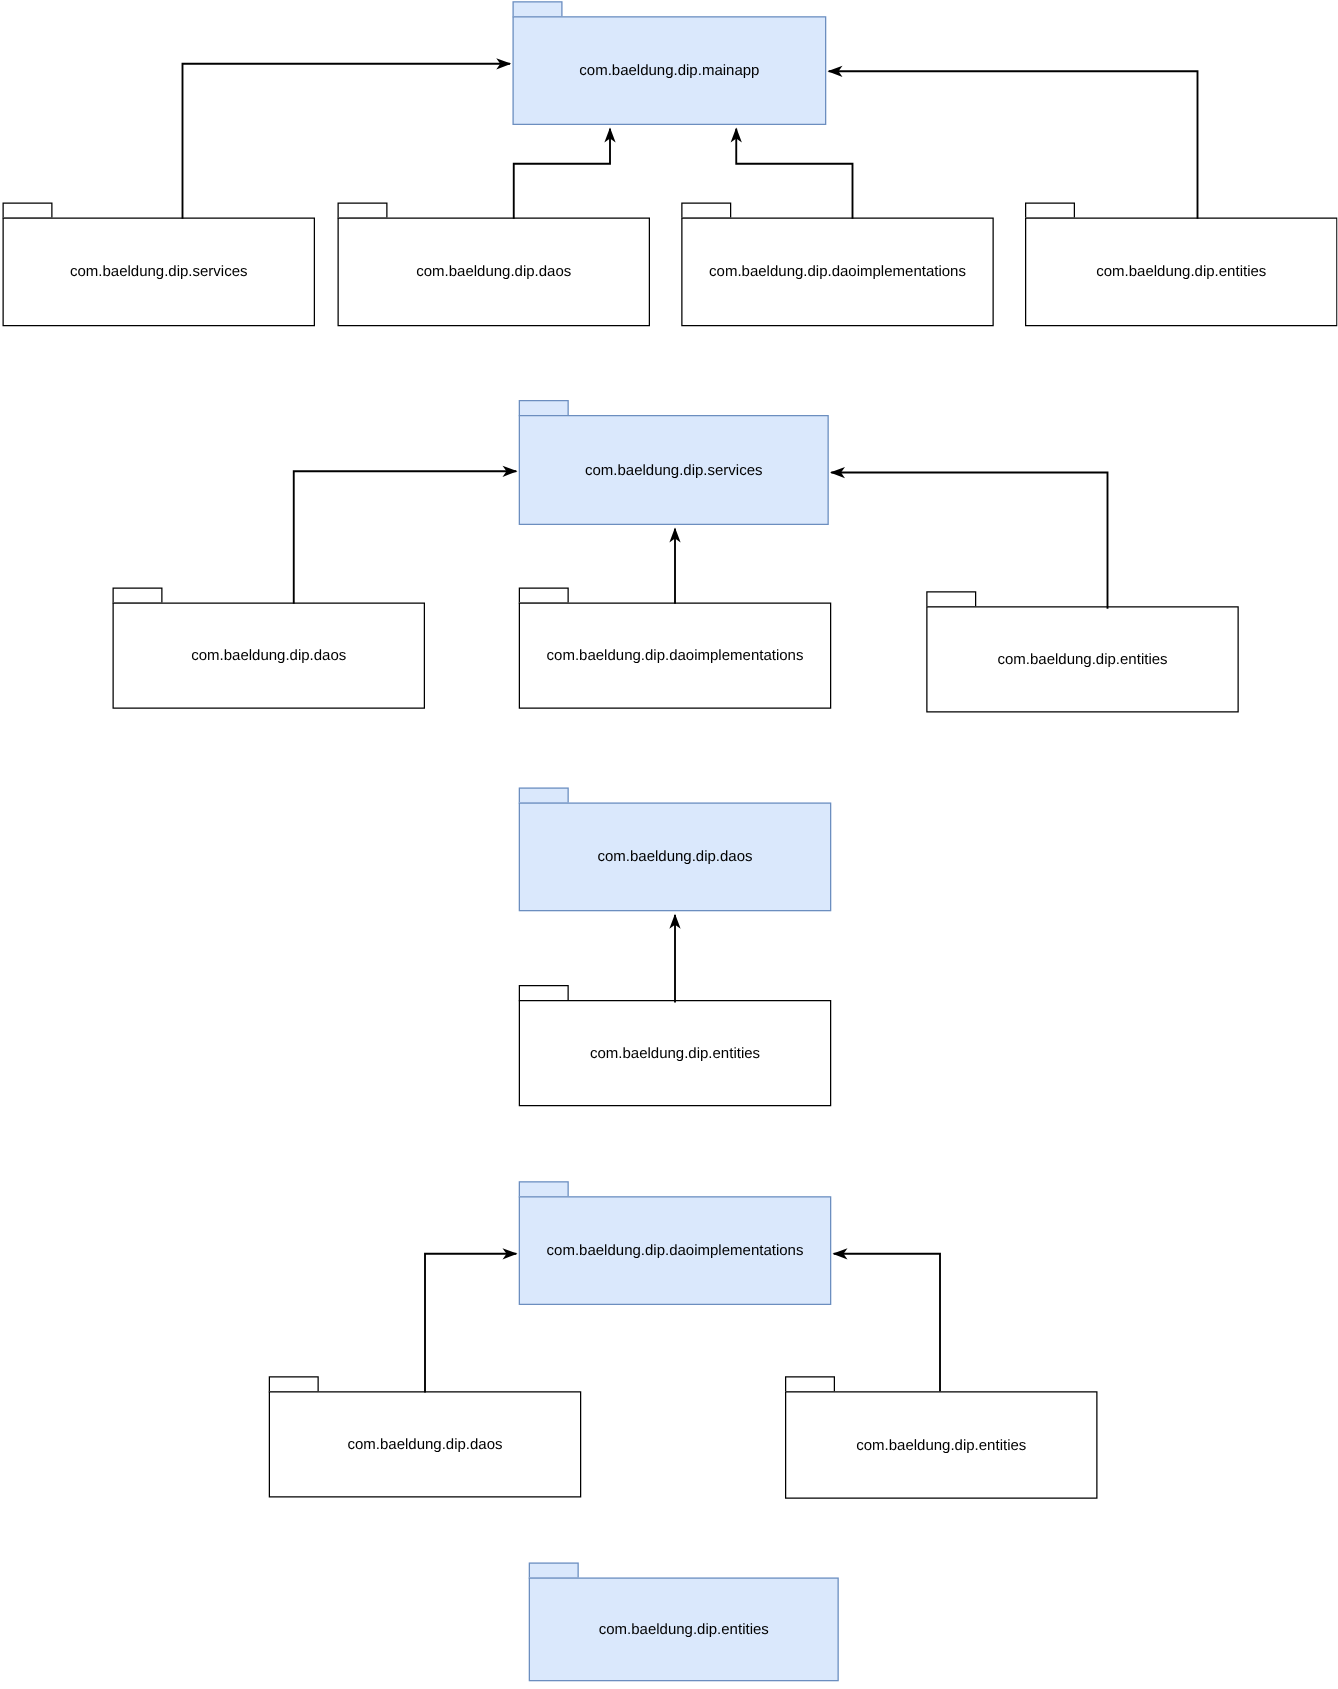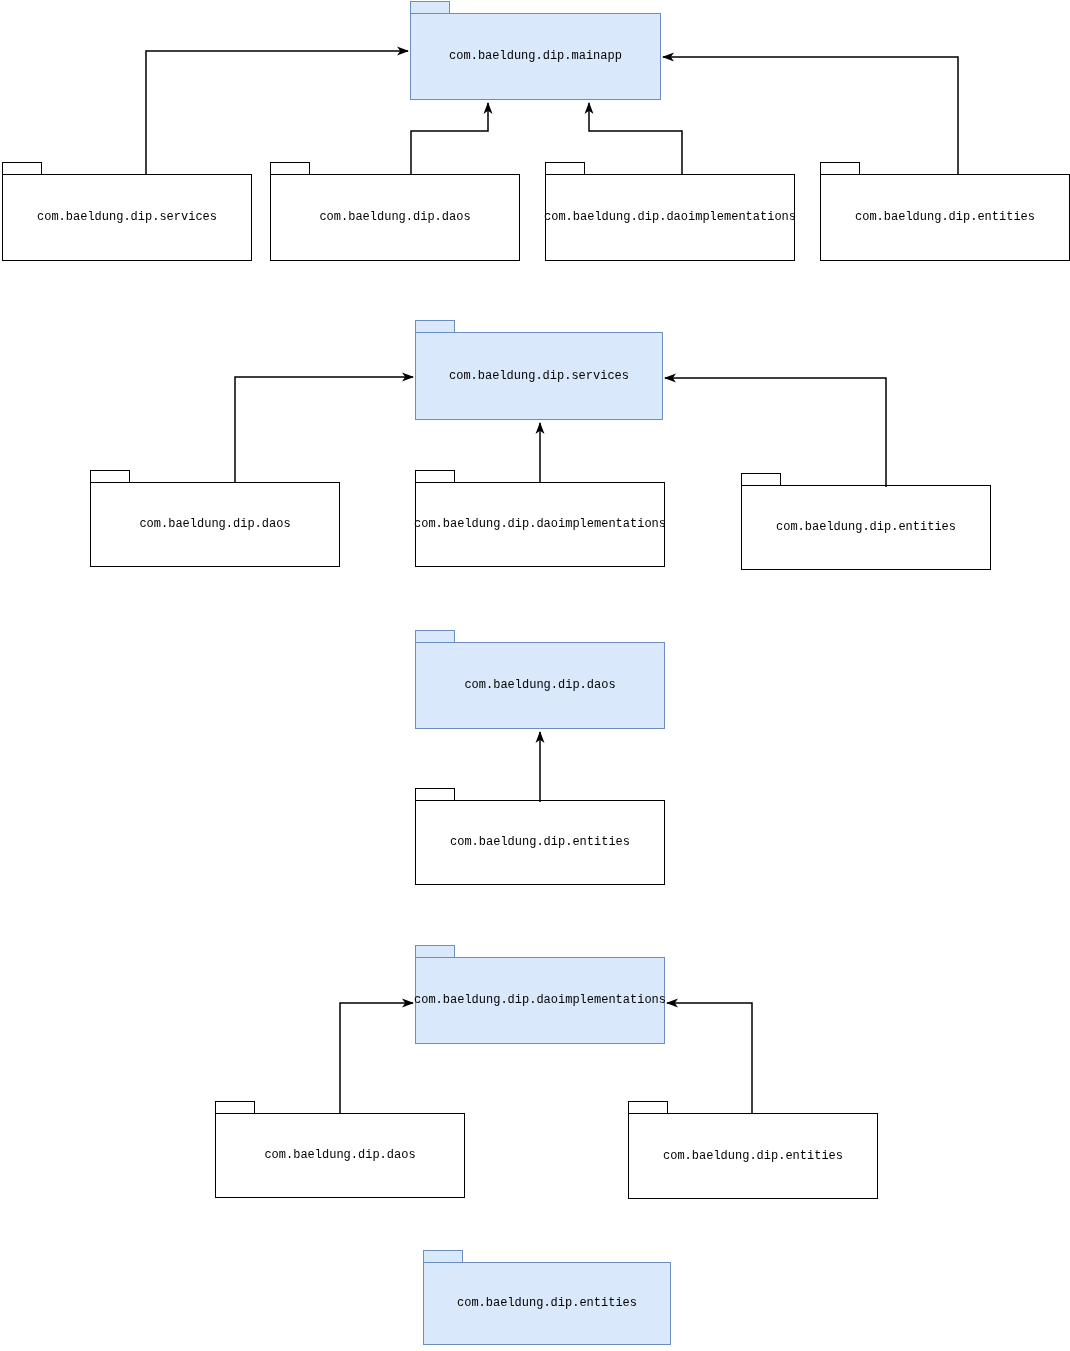--- a/index.html
+++ b/index.html
@@ -4,21 +4,21 @@
 <style>
   :root{
     --pkg-fill:#dae8fc; --pkg-border:#6c8ebf;
     --dep-fill:#ffffff; --dep-border:#000000;
     --arrow:#000000; --bg:#ffffff; --text:#000000;
   }
   html,body{margin:0;padding:0;background:var(--bg);}
   #canvas{
     position:relative; width:1070px; height:1351px;
     background:var(--bg);
-    font-family:Liberation Mono, monospace;
+    font-family:Liberation Sans, sans-serif;
     color:var(--text);
   }
   .pkg{position:absolute;}
   .pkg .tab{
     width:40px;height:13px;box-sizing:border-box;
     border:1px solid;
   }
   .pkg .body{
     box-sizing:border-box;border:1px solid;margin-top:-1px;
     display:flex;align-items:center;justify-content:center;

